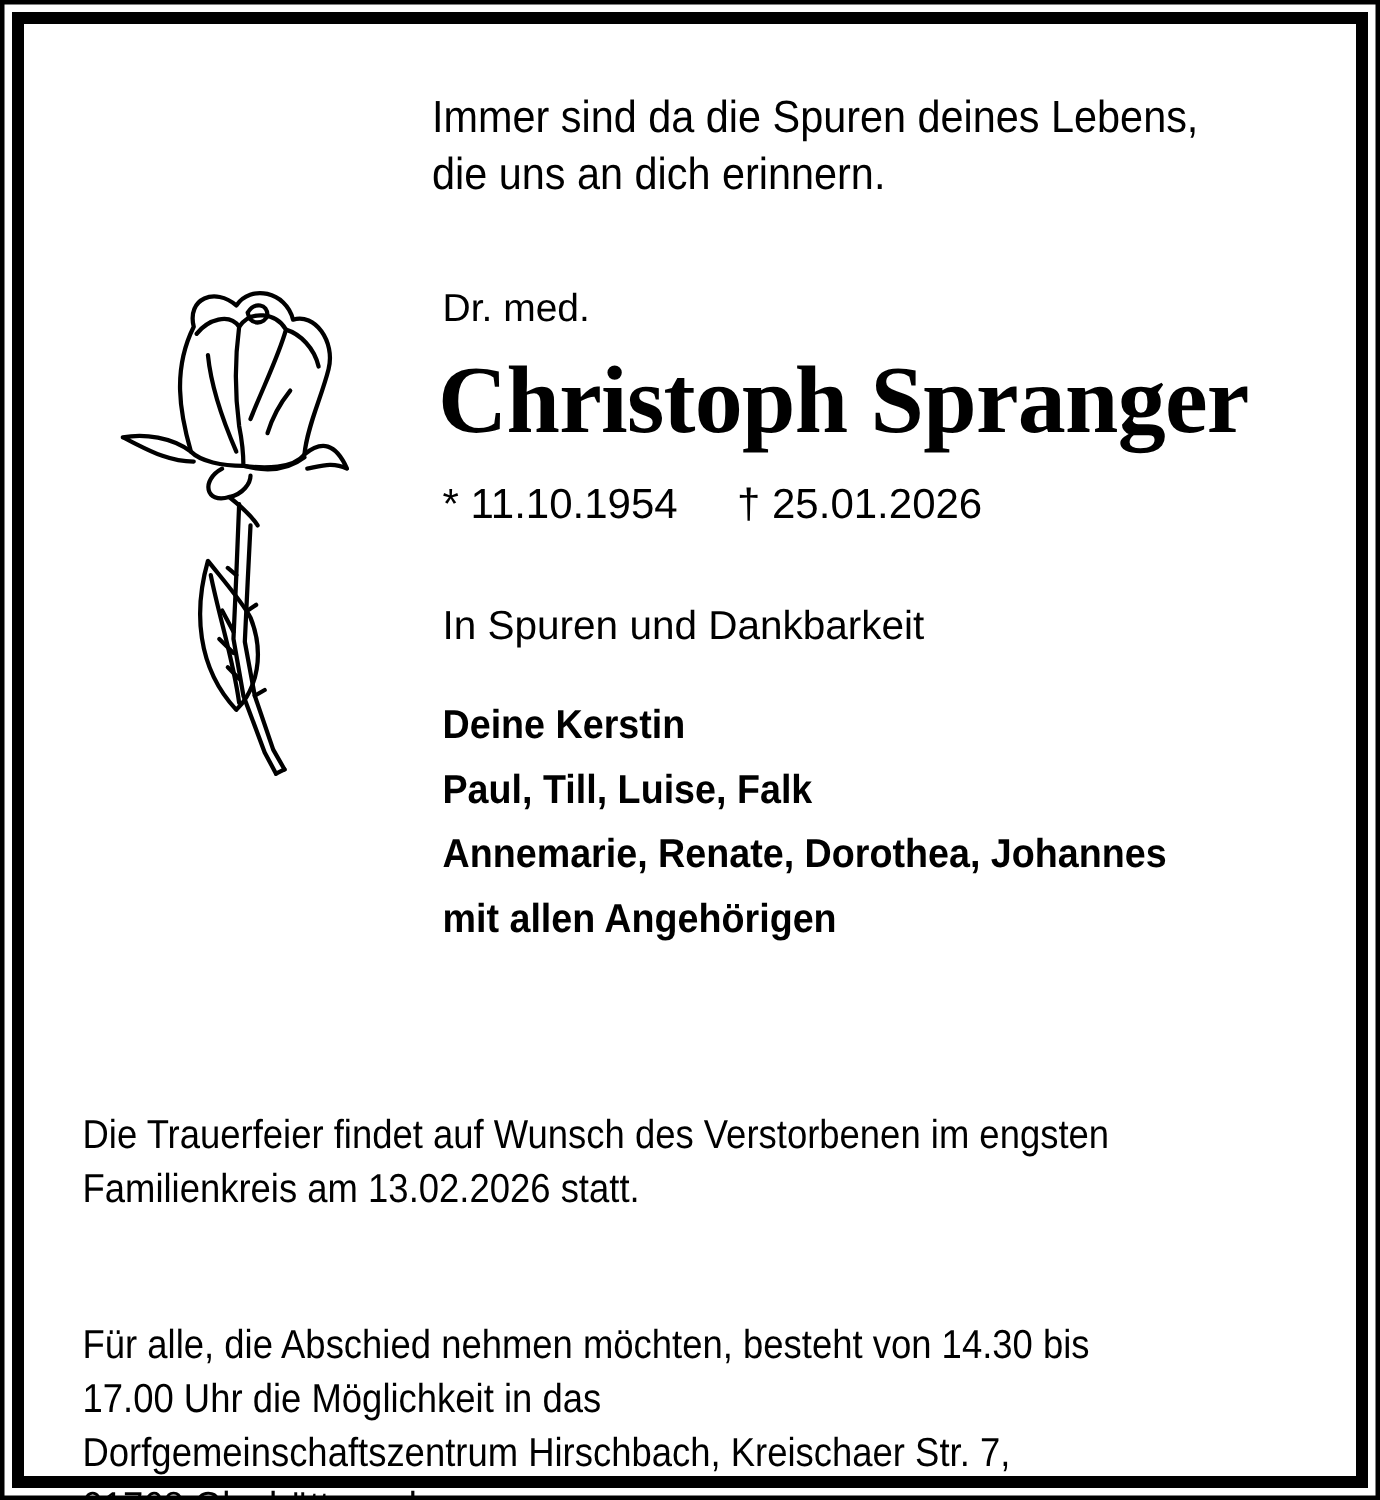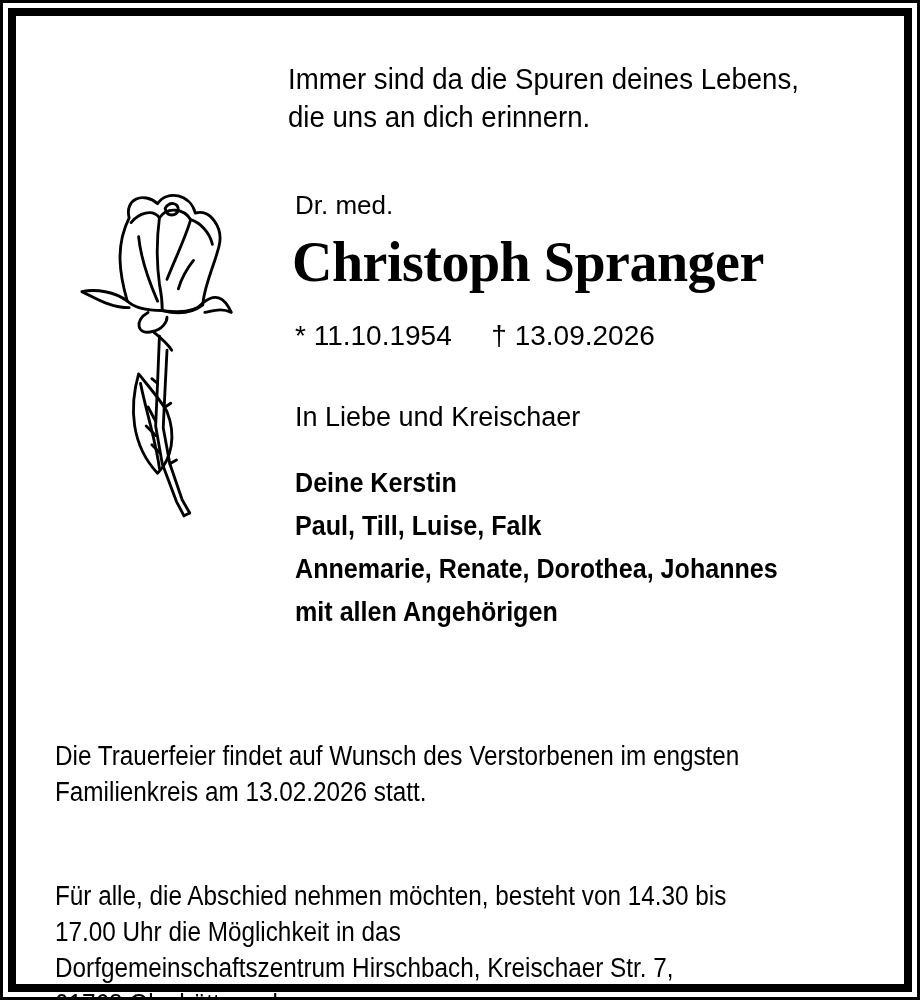--- a/index.html
+++ b/index.html
@@ -7,21 +7,21 @@
          font-family: "Liberation Sans", "DejaVu Sans", sans-serif; color: #000; }
   .frame-outer { position: absolute; left: 0; top: 0; width: 920px; height: 1000px;
                  box-sizing: border-box; border: 3px solid #000; }
   .frame-inner { position: absolute; left: 8px; top: 8px; width: 904px; height: 984px;
                  box-sizing: border-box; border: 8px solid #000; background: #fff; }
   .abs { position: absolute; white-space: nowrap; }
   .motto { left: 288px; top: 60px; font-size: 30px; line-height: 38px; font-weight: normal;
            transform: scaleX(0.92); transform-origin: left top; }
   .rose { left: 72px; top: 180px; width: 190px; height: 350px; }
   .title { left: 295px; top: 190px; font-size: 26px; }
-  .name { left: 292px; top: 230px; font-size: 56px; font-weight: bold; letter-spacing: -0.5px;
+  .name { left: 292px; top: 230px; font-size: 64px; font-weight: bold; letter-spacing: -0.5px;
           font-family: "Liberation Serif", "DejaVu Serif", serif; }
   .dates { left: 295px; top: 320px; font-size: 28px; }
   .dates .gap { display: inline-block; width: 24px; }
   .love { left: 295px; top: 402px; font-size: 27px; }
   .family { left: 295px; top: 462px; font-size: 27px; font-weight: bold; line-height: 43px;
             transform: scaleX(0.93); transform-origin: left top; }
   .family div { white-space: nowrap; }
   .info { left: 55px; top: 704px; font-size: 27px; line-height: 36px;
           transform: scaleX(0.9); transform-origin: left top; }
   .info p { margin: 0 0 34px 0; }
@@ -68,24 +68,24 @@
   </svg>
 </div>
 
 <div class="abs title">Dr. med.</div>
 <div class="abs name">Christoph Spranger</div>
 <div class="abs dates">
   <span>*</span>
   <span>11.10.1954</span>
   <span class="gap"></span>
   <span>†</span>
-  <span>13.09.2026</span>
+  <span>25.01.2026</span>
 </div>
 
-<div class="abs love">In Liebe und Kreischaer</div>
+<div class="abs love">In Spuren und Dankbarkeit</div>
 
 <div class="abs family">
   <div>Deine Kerstin</div>
   <div>Paul, Till, Luise, Falk</div>
   <div>Annemarie, Renate, Dorothea, Johannes</div>
   <div>mit allen Angehörigen</div>
 </div>
 
 <div class="abs info">
   <p>

